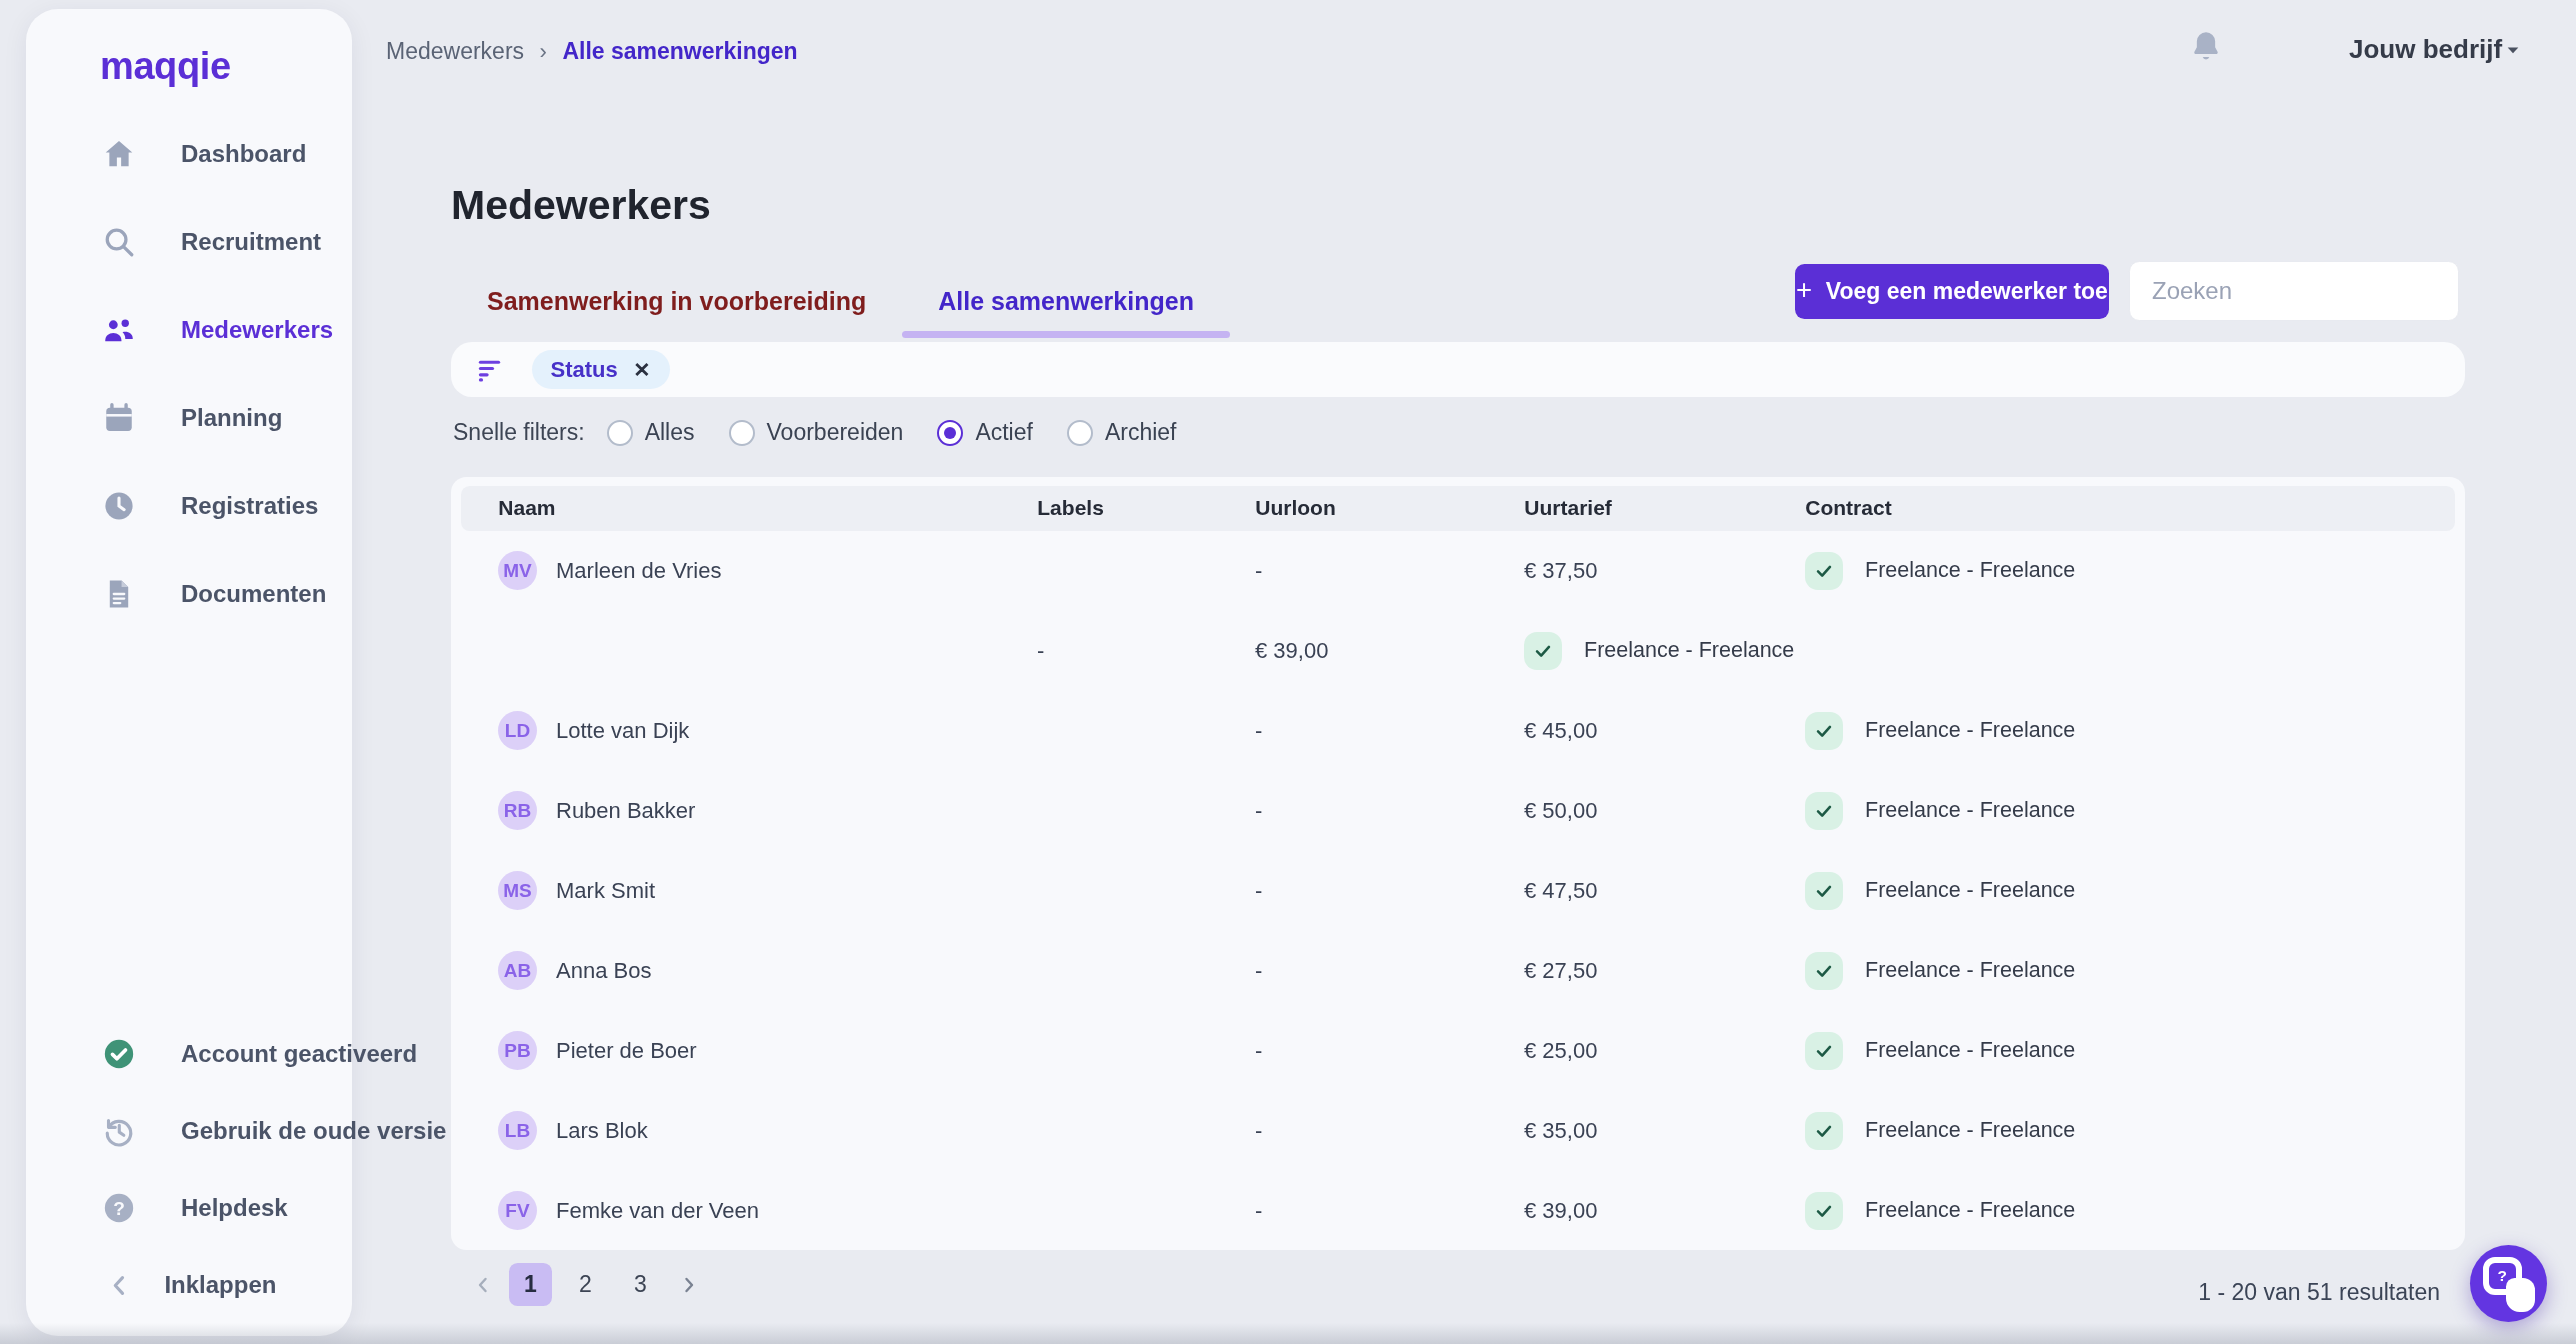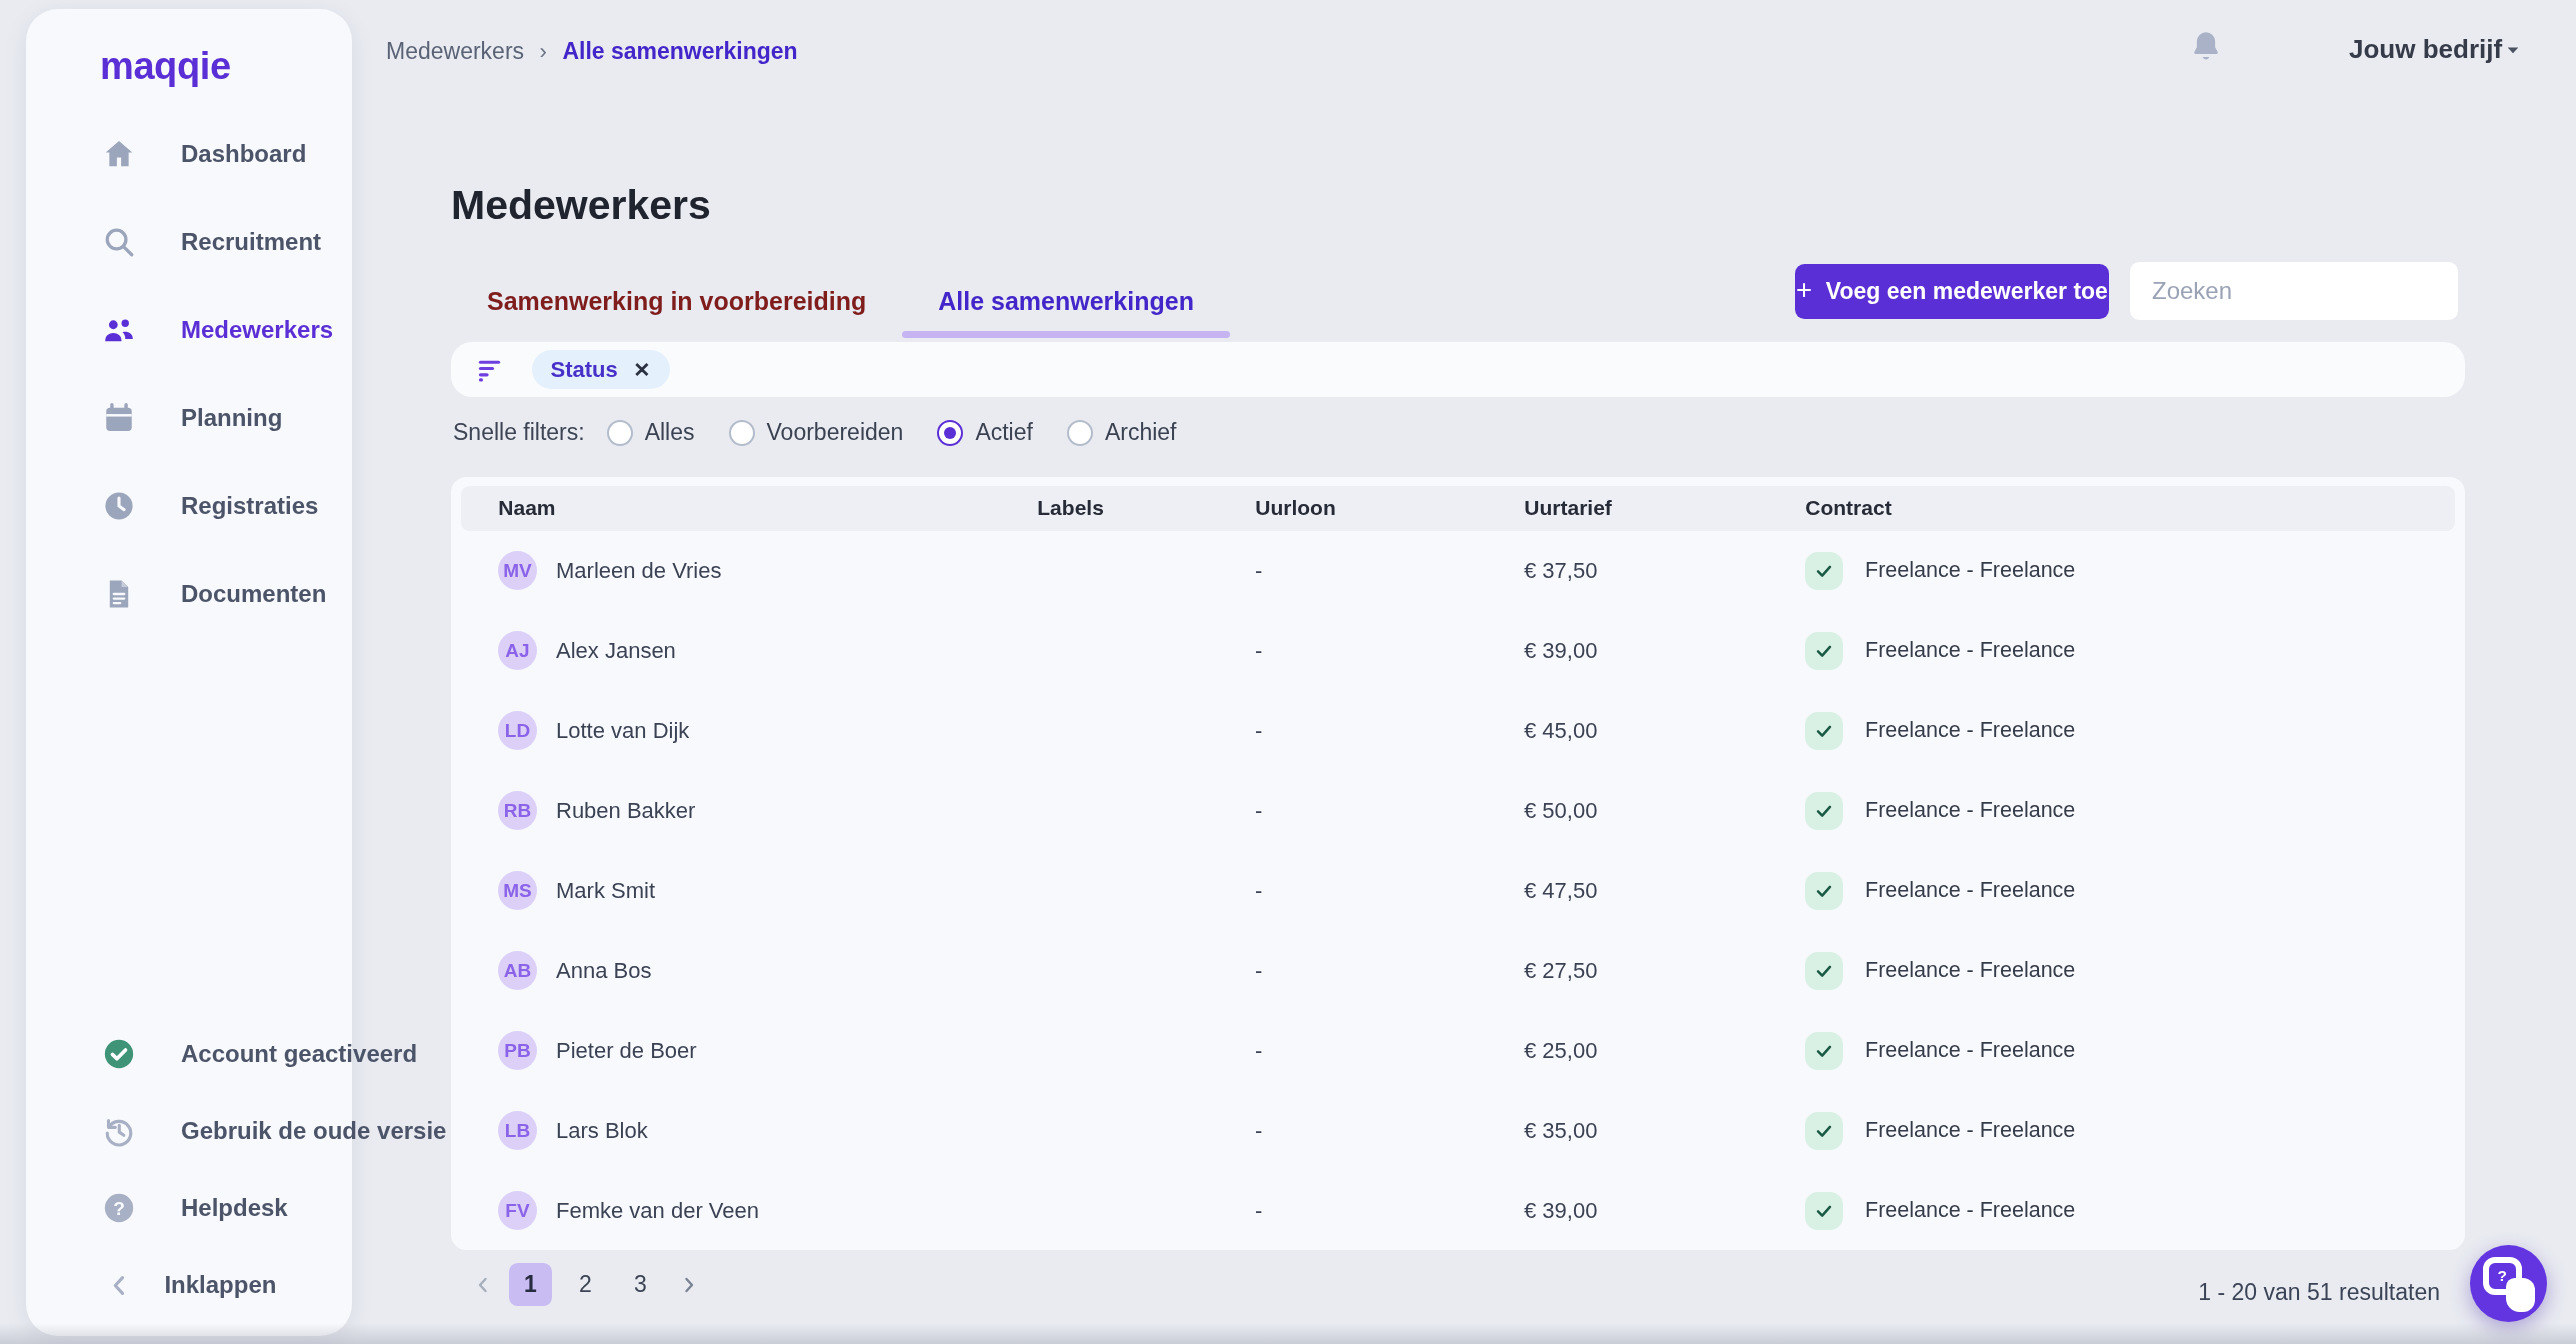--- a/index.html
+++ b/index.html
@@ -384,24 +384,20 @@
           <span class="badge">
             <svg viewBox="0 0 24 24" fill="none" stroke="#1D5A45" stroke-width="2.8" stroke-linecap="round" stroke-linejoin="round">
               <polyline points="5.5,12.5 10,17 18.5,7.5"></polyline>
             </svg>
           </span>
           <span class="contract-label">Freelance - Freelance</span>
         </span>
       </div>
 
       <div class="t-row">
-        <span class="cell-name">
-          <span class="avatar">AJ</span>
-          <span>Alex Jansen</span>
-        </span>
         <span></span>
         <span>-</span>
         <span>€ 39,00</span>
         <span class="cell-contract">
           <span class="badge">
             <svg viewBox="0 0 24 24" fill="none" stroke="#1D5A45" stroke-width="2.8" stroke-linecap="round" stroke-linejoin="round">
               <polyline points="5.5,12.5 10,17 18.5,7.5"></polyline>
             </svg>
           </span>
           <span class="contract-label">Freelance - Freelance</span>

